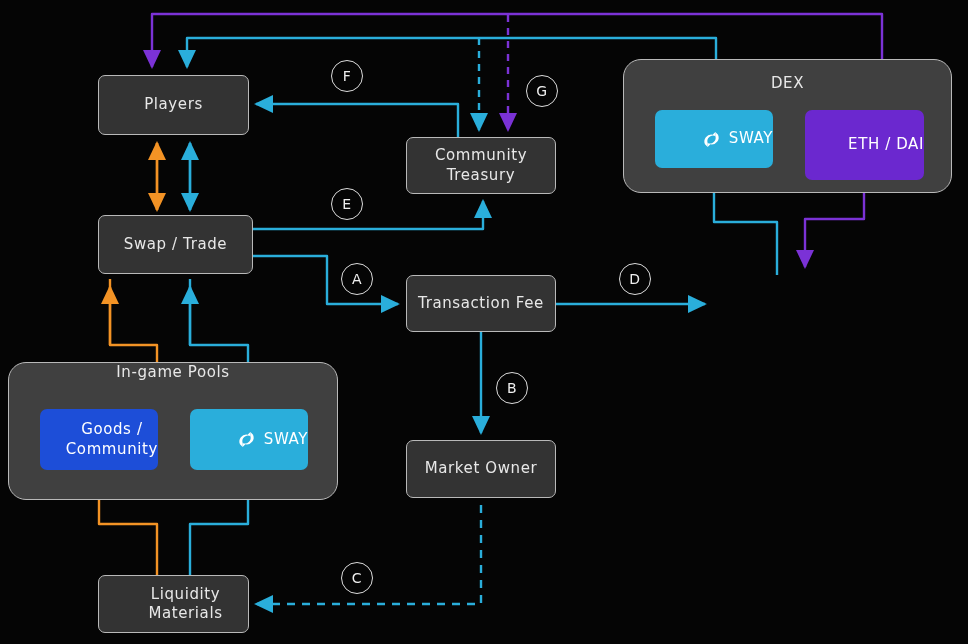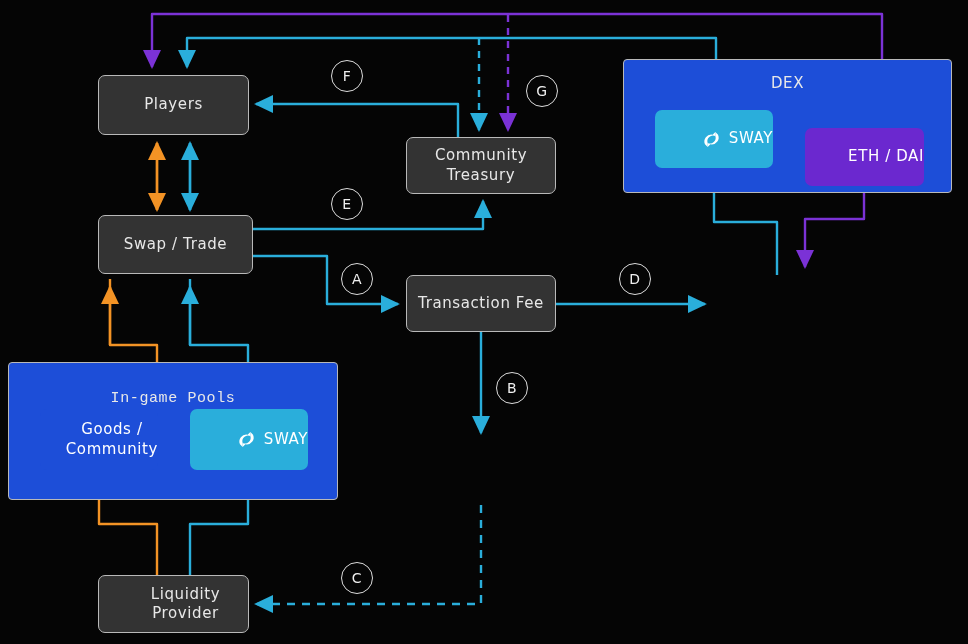--- a/index.html
+++ b/index.html
@@ -41,23 +41,23 @@
     line-height: 1.28;
     border-radius: 7px;
   }
   .dark-node {
     background: #333333;
     border: 1.4px solid #b9b9b9;
   }
   .group-box {
     position: absolute;
     box-sizing: border-box;
-    background: #1d4ed8;
+    background: #404040;
     border: 1.4px solid #b9b9b9;
-    border-radius: 4px;
+    border-radius: 18px;
   }
   .group-title {
     position: absolute;
     width: 100%;
     text-align: center;
     color: #e8e8e8;
     font-size: 15px;
     letter-spacing: 0.6px;
   }
   .token-node {
@@ -179,21 +179,21 @@
       <path d="M805,128 L781,128" stroke="#7b32d6" marker-end="url(#ar-purple)"></path>
 
     </g>
   </svg>
 
   <div class="group-box" style="left:623px; top:59px; width:329px; height:134px;">
     <div class="group-title" style="top:14px;">DEX</div>
   </div>
 
   <div class="group-box" style="left:8px; top:362px; width:330px; height:138px;">
-    <div class="group-title" style="top:27px;font-family:Liberation Mono, monospace;">In-game Pools</div>
+    <div class="group-title" style="top:0;">In-game Pools</div>
   </div>
 
   <div class="node dark-node" style="left:98px; top:75px; width:151px; height:60px;">
     <span>Players</span>
   </div>
 
   <div class="node dark-node" style="left:98px; top:215px; width:155px; height:59px;">
     <span>Swap / Trade</span>
   </div>
 
@@ -201,41 +201,44 @@
     <span>
       <span>Community</span><br>
       <span>Treasury</span>
     </span>
   </div>
 
   <div class="node dark-node" style="left:406px; top:275px; width:150px; height:57px;">
     <span>Transaction Fee</span>
   </div>
 
+  <div class="node dark-node" style="left:406px; top:440px; width:150px; height:58px;">
+    <span>Market Owner</span>
+  </div>
 
 
   <div class="node dark-node" style="left:98px; top:575px; width:151px; height:58px;padding-left:24px;">
     <span>
       <span>Liquidity</span><br>
-      <span>Provider</span>
+      <span>Materials</span>
     </span>
   </div>
 
   <div class="token-node sway-node" style="left:655px; top:110px; width:118px; height:58px;">
     <span class="sway-inner">
       <svg class="sway-logo" viewBox="0 0 32 32">
         <path d="M22.5 3.2 L22.5 10.2 A9.5 9.5 0 0 0 9.5 21.8 L9.5 28.8 L5.0 24.2 A11.8 11.8 0 0 1 17.9 7.8 Z" fill="#ffffff"></path>
         <path d="M9.5 28.8 L9.5 21.8 A9.5 9.5 0 0 0 22.5 10.2 L22.5 3.2 L27 7.8 A11.8 11.8 0 0 1 14.1 24.2 Z" fill="#ffffff"></path>
         <circle cx="16" cy="16" r="3.6" fill="#2aaedb"></circle>
       </svg>
       <span>SWAY</span>
     </span>
   </div>
 
-  <div class="token-node eth-node" style="left:805px; top:128px; width:119px; height:58px;padding-left:38px;">
+  <div class="token-node eth-node" style="left:805px; top:110px; width:119px; height:70px;padding-left:38px;">
     <span>ETH / DAI</span>
   </div>
 
   <div class="token-node goods-node" style="left:40px; top:409px; width:118px; height:61px;">
     <span>
       <span>Goods /</span><br>
       <span>Community</span>
     </span>
   </div>
 

